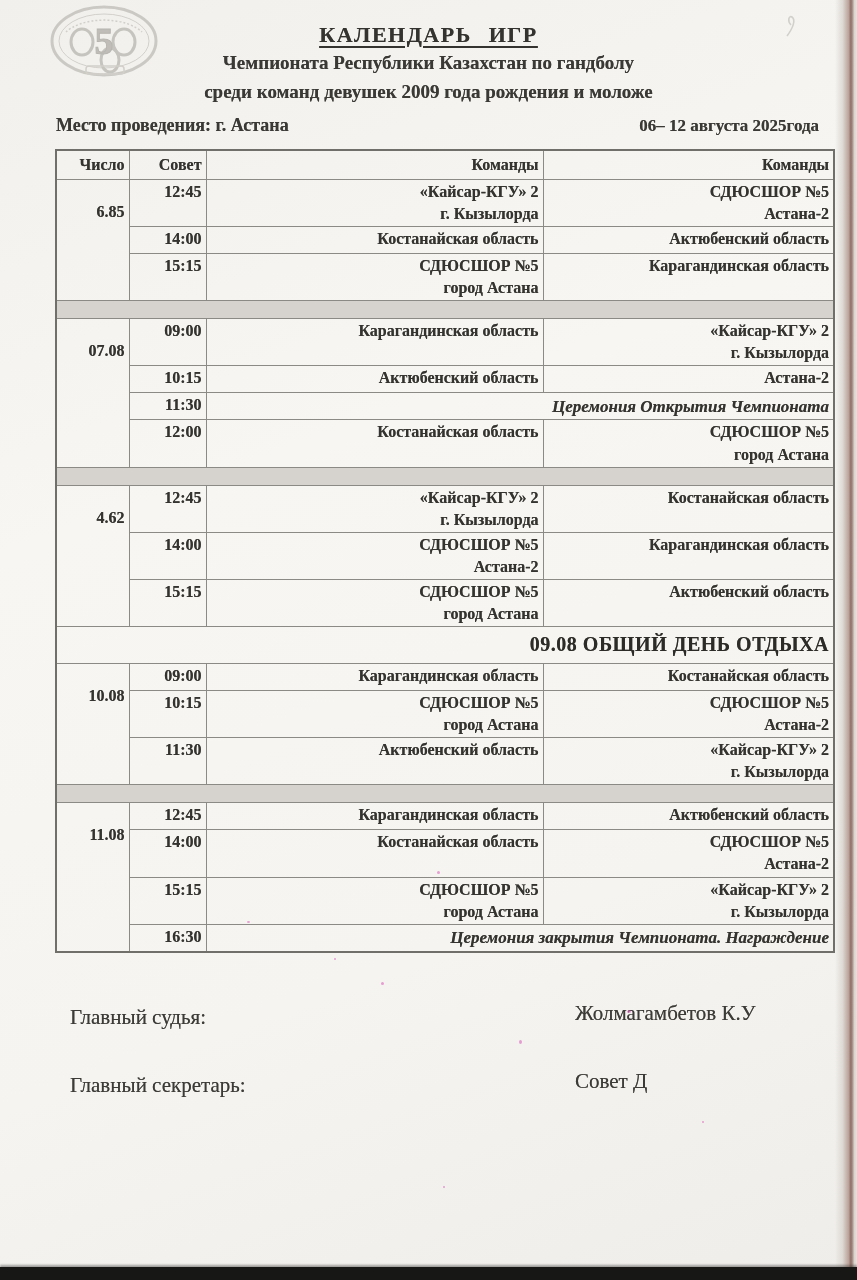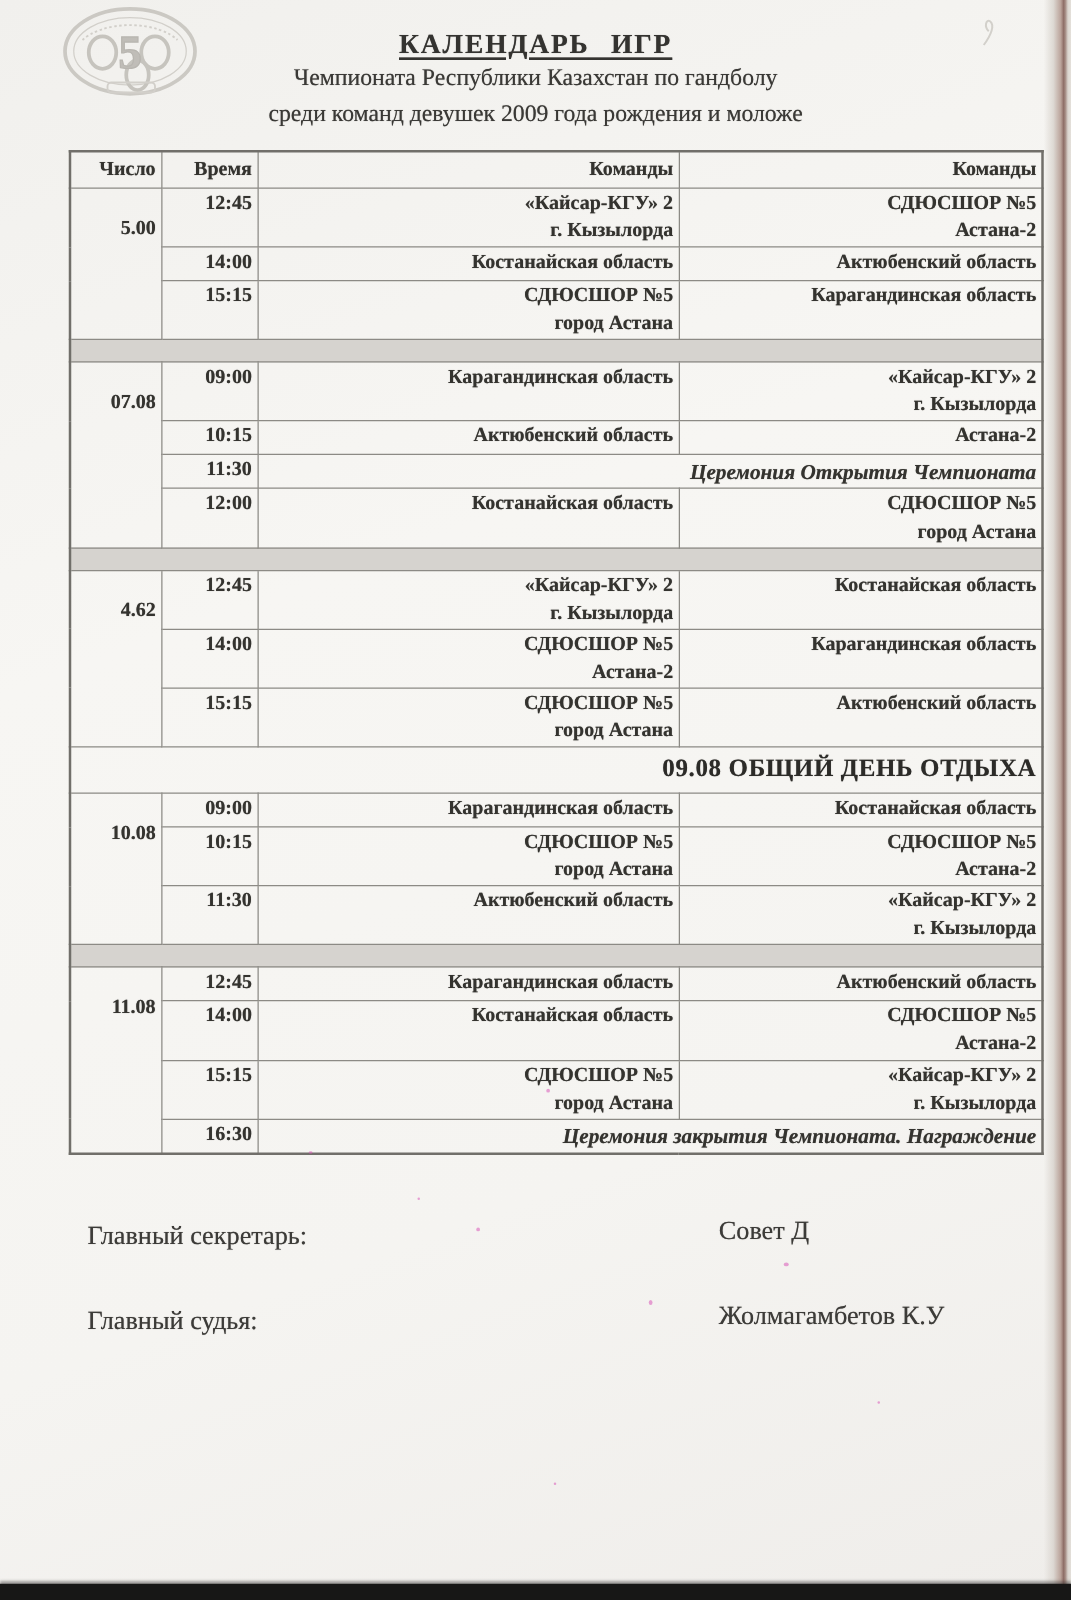--- a/index.html
+++ b/index.html
@@ -13,21 +13,21 @@
   .soft{text-shadow:0 0 .6px rgba(70,68,64,.75);text-align:center;}
 
   
   .doc-header{position:relative;padding-top:16px;text-align:center;}
   .emblem{position:absolute;left:48px;top:2px;width:112px;height:80px;opacity:.5;}
   .squiggle{position:absolute;left:783px;top:14px;width:18px;height:26px;opacity:.45;}
   .doc-title{
     display:inline-block;font-size:22px;font-weight:bold;letter-spacing:1.5px;word-spacing:10px;
     text-decoration:underline;text-underline-offset:4px;margin-top:6px;color:#343330;
   }
-  .doc-sub{font-size:19px;font-weight:normal;line-height:1.55;color:#3a3936;}
+  .doc-sub{font-size:19px;font-weight:bold;line-height:1.55;color:#3a3936;}
   .meta-row{
     display:flex;justify-content:space-between;align-items:baseline;
     margin:8px 38px 0 56px;font-weight:bold;font-size:18px;color:#3a3936;
   }
   .meta-date{font-size:17px;}
 
   
   table.cal{
     border-collapse:collapse;table-layout:fixed;
     margin:13px 0 0 55px;width:778px;
@@ -79,40 +79,44 @@
     </svg>
     <svg class="squiggle" viewBox="0 0 18 26">
       <path d="M4,22 C10,14 13,6 9,3 C6,1 4,7 8,11" fill="none" stroke="#aaa69e" stroke-width="1.6"></path>
     </svg>
 
     <div>
       <span class="doc-title soft">КАЛЕНДАРЬ ИГР</span>
     </div>
     <div class="doc-sub soft">Чемпионата Республики Казахстан по гандболу</div>
     <div class="doc-sub soft">среди команд девушек 2009 года рождения и моложе</div>
+    <div class="meta-row">
+      <span class="soft">Место проведения: г. Астана</span>
+      <span class="meta-date soft">06– 12 августа 2025года</span>
+    </div>
   </div>
 
   <table class="cal soft">
     <colgroup>
         <col style="width:73px">
         <col style="width:77px">
         <col style="width:337px">
         <col style="width:291px">
       </colgroup>
 
     <tbody>
         <tr>
       <th>Число</th>
-      <th>Время</th>
+      <th>Совет</th>
       <th>Команды</th>
       <th>Команды</th>
     </tr>
 
     <tr>
-      <td class="date" rowspan="3">5.00</td>
+      <td class="date" rowspan="3">6.85</td>
       <td>12:45</td>
       <td>
         <div>«Кайсар-КГУ» 2</div>
             <div>г. Кызылорда</div>
       </td>
       <td>
         <div>СДЮСШОР №5</div>
             <div>Астана-2</div>
       </td>
     </tr>
@@ -281,26 +285,26 @@
     </tr>
     <tr class="h1">
       <td>16:30</td>
       <td class="event" colspan="2">Церемония закрытия Чемпионата. Награждение</td>
     </tr>
   </tbody>
     </table>
 
   <div class="sig-block soft">
     <div class="sig-row">
+      <span class="sig-label">Главный судья:</span>
+      <span class="sig-name">Жолмагамбетов К.У</span>
+    </div>
+    <div class="sig-row">
       <span class="sig-label">Главный секретарь:</span>
       <span class="sig-name">Совет Д</span>
-    </div>
-    <div class="sig-row">
-      <span class="sig-label">Главный судья:</span>
-      <span class="sig-name">Жолмагамбетов К.У</span>
     </div>
   </div>
 
   <div class="speck" style="left:437px;top:871px;width:3px;height:3px;"></div>
   <div class="speck" style="left:247px;top:921px;width:3px;height:2px;"></div>
   <div class="speck" style="left:334px;top:958px;width:2px;height:2px;"></div>
   <div class="speck" style="left:381px;top:982px;width:3px;height:3px;"></div>
   <div class="speck" style="left:627px;top:1010px;width:4px;height:3px;"></div>
   <div class="speck" style="left:519px;top:1040px;width:3px;height:4px;"></div>
   <div class="speck" style="left:702px;top:1121px;width:2px;height:2px;"></div>

